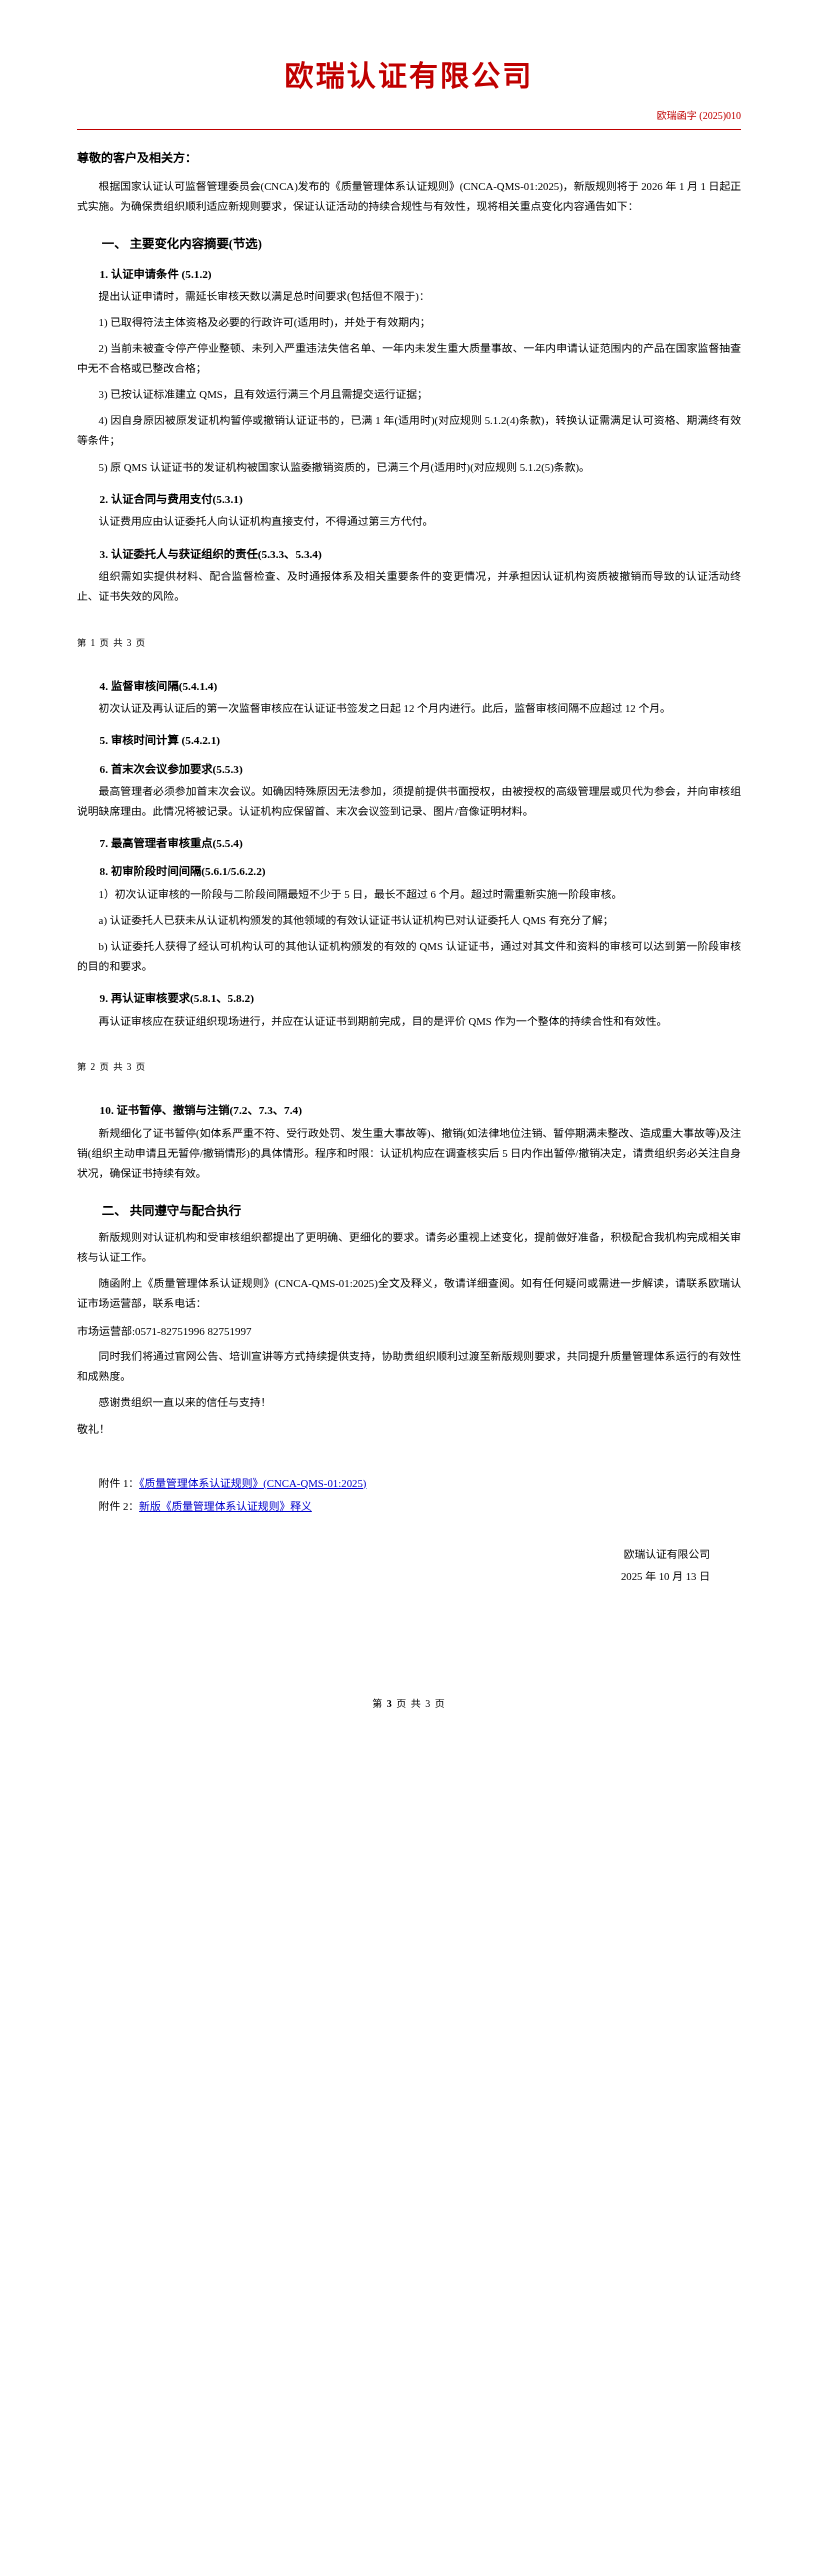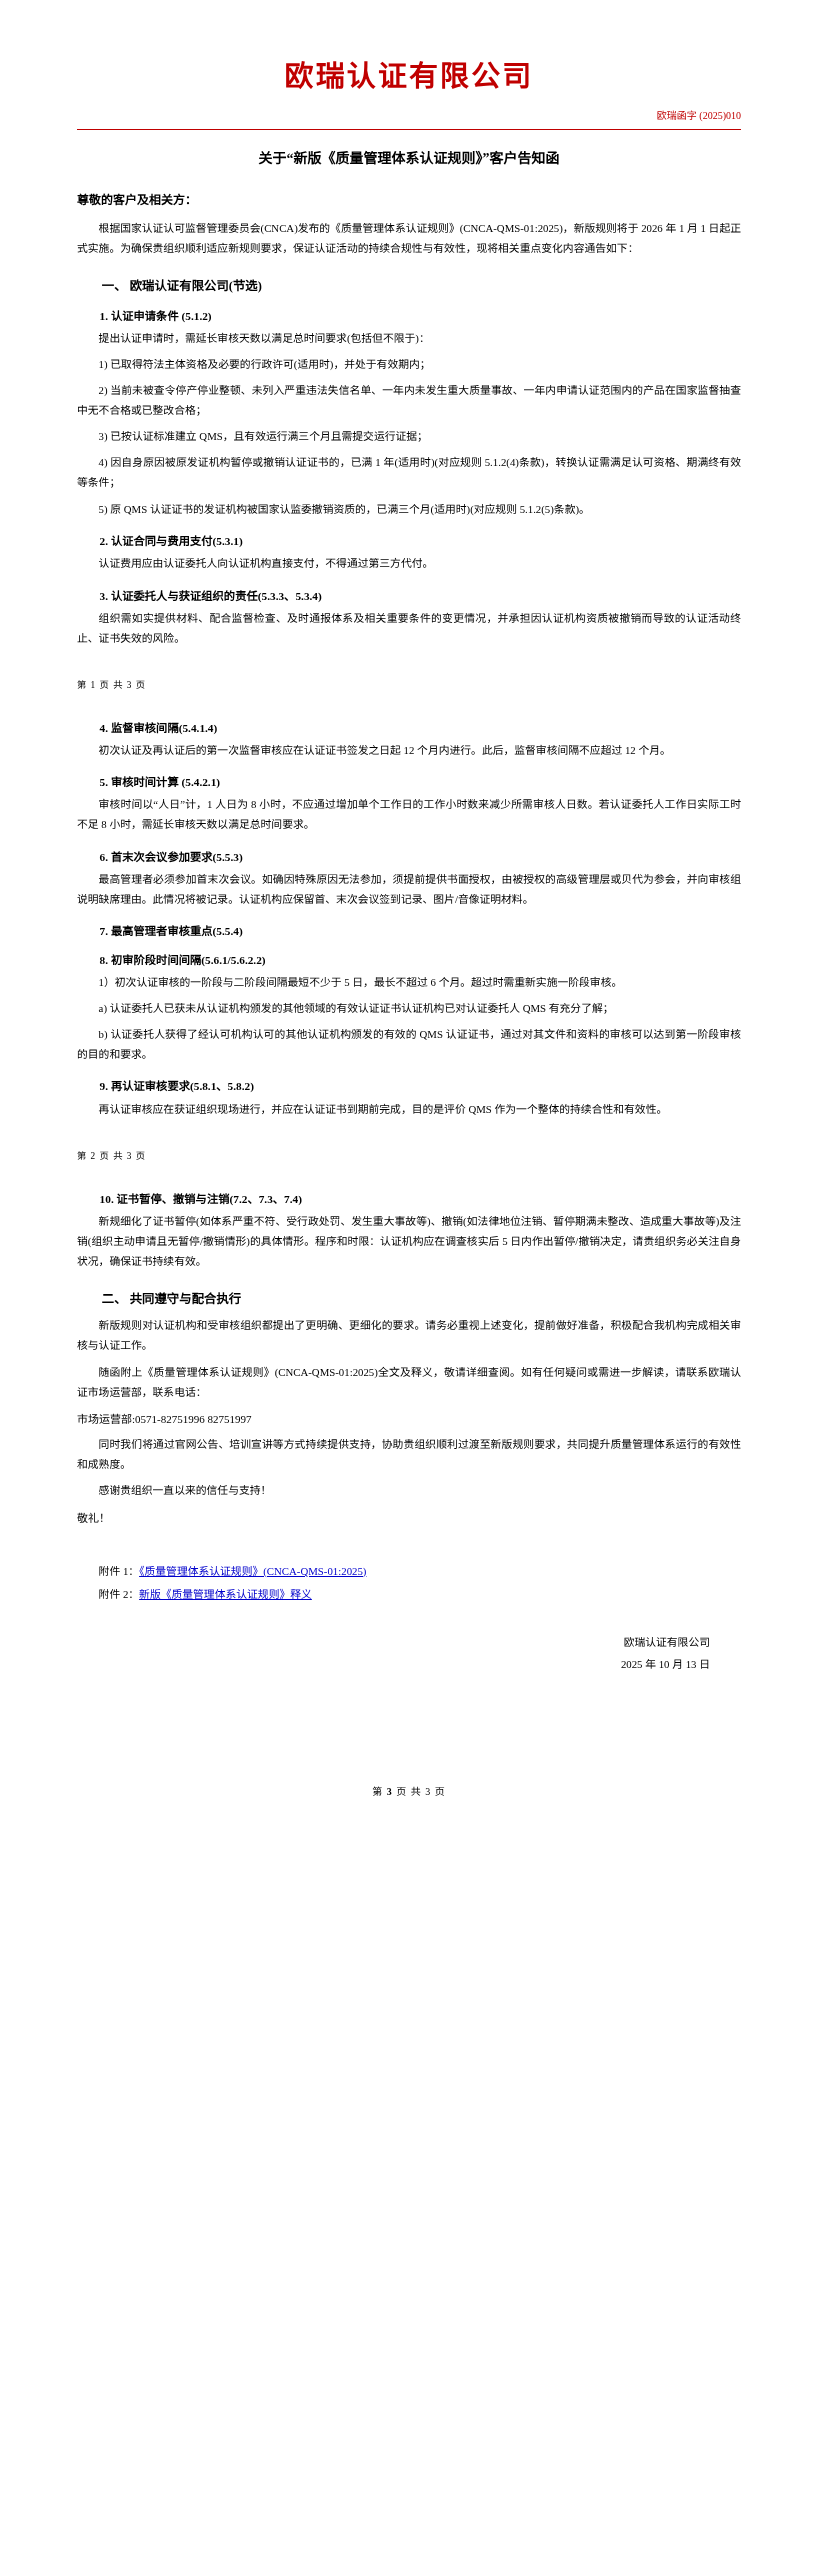--- a/index.html
+++ b/index.html
@@ -116,27 +116,26 @@
 </style>
 </head>
 <body>
 
 <div class="page">
 
   <div class="doc-title">欧瑞认证有限公司</div>
   <div class="doc-number">欧瑞函字 (2025)010</div>
   <hr class="red-rule">
 
-  <div class="subject">关于“新版《质量管理体系认证规则》”客户告知函</div>
 
   <div class="salutation">尊敬的客户及相关方：</div>
 
   <p class="body-text">根据国家认证认可监督管理委员会(CNCA)发布的《质量管理体系认证规则》(CNCA-QMS-01:2025)，新版规则将于 2026 年 1 月 1 日起正式实施。为确保贵组织顺利适应新规则要求，保证认证活动的持续合规性与有效性，现将相关重点变化内容通告如下：</p>
 
-  <div class="h1-section">一、 欧瑞认证有限公司(节选)</div>
+  <div class="h1-section">一、 主要变化内容摘要(节选)</div>
 
   <div class="h2-item">1. 认证申请条件 (5.1.2)</div>
   <p class="indent-text">提出认证申请时，需延长审核天数以满足总时间要求(包括但不限于)：</p>
   <p class="indent-text">1) 已取得符法主体资格及必要的行政许可(适用时)，并处于有效期内；</p>
   <p class="indent-text">2) 当前未被查令停产停业整顿、未列入严重违法失信名单、一年内未发生重大质量事故、一年内申请认证范围内的产品在国家监督抽查中无不合格或已整改合格；</p>
   <p class="indent-text">3) 已按认证标准建立 QMS，且有效运行满三个月且需提交运行证据；</p>
   <p class="indent-text">4) 因自身原因被原发证机构暂停或撤销认证证书的，已满 1 年(适用时)(对应规则 5.1.2(4)条款)，转换认证需满足认可资格、期满终有效等条件；</p>
   <p class="indent-text">5) 原 QMS 认证证书的发证机构被国家认监委撤销资质的，已满三个月(适用时)(对应规则 5.1.2(5)条款)。</p>
 
   <div class="h2-item">2. 认证合同与费用支付(5.3.1)</div>
@@ -144,21 +143,20 @@
 
   <div class="h2-item">3. 认证委托人与获证组织的责任(5.3.3、5.3.4)</div>
   <p class="indent-text">组织需如实提供材料、配合监督检查、及时通报体系及相关重要条件的变更情况，并承担因认证机构资质被撤销而导致的认证活动终止、证书失效的风险。</p>
 
   <div class="page-footer">第 1 页 共 3 页</div>
 
   <div class="h2-item">4. 监督审核间隔(5.4.1.4)</div>
   <p class="indent-text">初次认证及再认证后的第一次监督审核应在认证证书签发之日起 12 个月内进行。此后，监督审核间隔不应超过 12 个月。</p>
 
   <div class="h2-item">5. 审核时间计算 (5.4.2.1)</div>
-  <p class="indent-text">审核时间以“人日”计，1 人日为 8 小时，不应通过增加单个工作日的工作小时数来减少所需审核人日数。若认证委托人工作日实际工时不足 8 小时，需延长审核天数以满足总时间要求。</p>
 
   <div class="h2-item">6. 首末次会议参加要求(5.5.3)</div>
   <p class="indent-text">最高管理者必须参加首末次会议。如确因特殊原因无法参加，须提前提供书面授权，由被授权的高级管理层或贝代为参会，并向审核组说明缺席理由。此情况将被记录。认证机构应保留首、末次会议签到记录、图片/音像证明材料。</p>
 
   <div class="h2-item">7. 最高管理者审核重点(5.5.4)</div>
 
   <div class="h2-item">8. 初审阶段时间间隔(5.6.1/5.6.2.2)</div>
   <p class="indent-text">1）初次认证审核的一阶段与二阶段间隔最短不少于 5 日，最长不超过 6 个月。超过时需重新实施一阶段审核。</p>
   <p class="indent-text">a) 认证委托人已获未从认证机构颁发的其他领域的有效认证证书认证机构已对认证委托人 QMS 有充分了解；</p>
   <p class="indent-text">b) 认证委托人获得了经认可机构认可的其他认证机构颁发的有效的 QMS 认证证书，通过对其文件和资料的审核可以达到第一阶段审核的目的和要求。</p>

